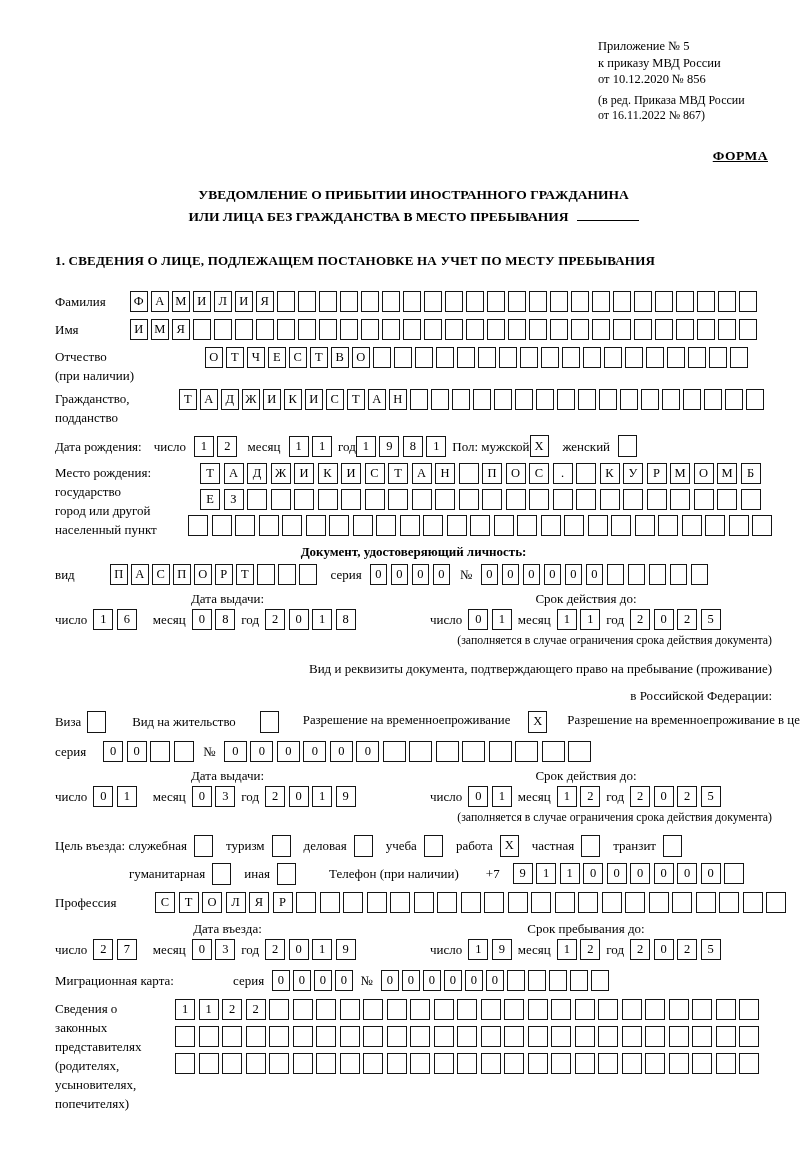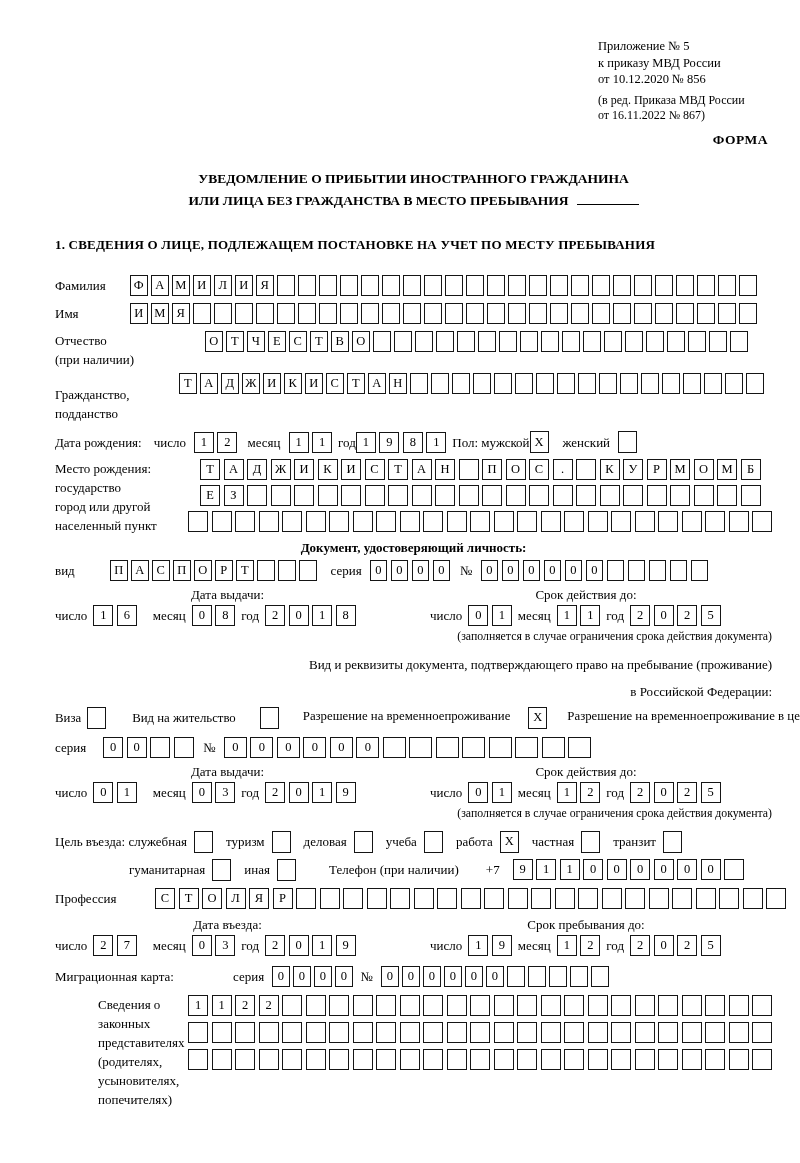--- a/index.html
+++ b/index.html
@@ -3,43 +3,43 @@
 <meta charset="utf-8">
 <style>
   html,body{margin:0;padding:0;background:#fff;}
   body{width:800px;height:1163px;font-family:"Liberation Serif","DejaVu Serif",serif;color:#000;overflow:hidden;}
   .page{box-sizing:border-box;width:800px;height:1163px;padding:38px 28px 0 55px;position:relative;}
 
   .annex{width:168px;margin-left:auto;margin-right:6px;font-size:12.5px;line-height:1.32;}
   .annex .amend{font-size:12px;}
   .annex .amend.first{margin-top:5px;}
 
-  .forma{text-align:right;font-weight:bold;font-size:13.5px;margin-top:8px;letter-spacing:.5px;padding-right:4px;}
+  .forma{text-align:right;font-weight:bold;font-size:13.5px;margin-top:24px;letter-spacing:.5px;padding-right:4px;text-decoration:underline;}
 
   .title{text-align:center;font-weight:bold;font-size:13.5px;margin-top:20px;line-height:1.6;}
   .blank-line{display:inline-block;width:62px;border-bottom:1.7px solid #000;height:13px;margin-left:8px;}
 
   .sec{font-weight:bold;font-size:13px;margin-top:26px;letter-spacing:.2px;}
 
   .row{display:flex;align-items:flex-start;}
   .irow{display:flex;align-items:center;}
   .lbl{font-size:13px;line-height:21px;flex:none;white-space:nowrap;}
   .lbl2{font-size:13px;line-height:19px;flex:none;white-space:nowrap;}
 
   .cells{display:flex;gap:3.5px;flex:none;}
   .cell{box-sizing:border-box;flex:none;width:17.5px;height:21px;border:1.6px solid #151515;display:flex;align-items:center;justify-content:center;font-size:12.5px;background:#fff;}
   .wide .cell{width:20px;}
   .xwide .cell{width:23px;}
   .chk .cell{width:19px;height:22px;}
 
   .w1{width:75px;}      
   .w2{width:150px;}     
-  .w3{width:124px;margin-top:12px;}     
+  .w3{width:124px;}     
   .w4{width:150px;}     
-  .wreps{width:120px;margin-left:43px;}
+  .wreps{width:120px;}
 
   .stackcol{display:flex;flex-direction:column;}
   .bp-rows{display:flex;flex-direction:column;gap:5px;}
   .bp3{margin-left:-12px;}
 
   .center-b{text-align:center;font-weight:bold;font-size:13px;}
 
   .dhdr{display:flex;font-size:13px;}
   .dhdr .h1{width:345px;text-align:center;flex:none;}
   .dhdr .h2{flex:1;text-align:center;}

